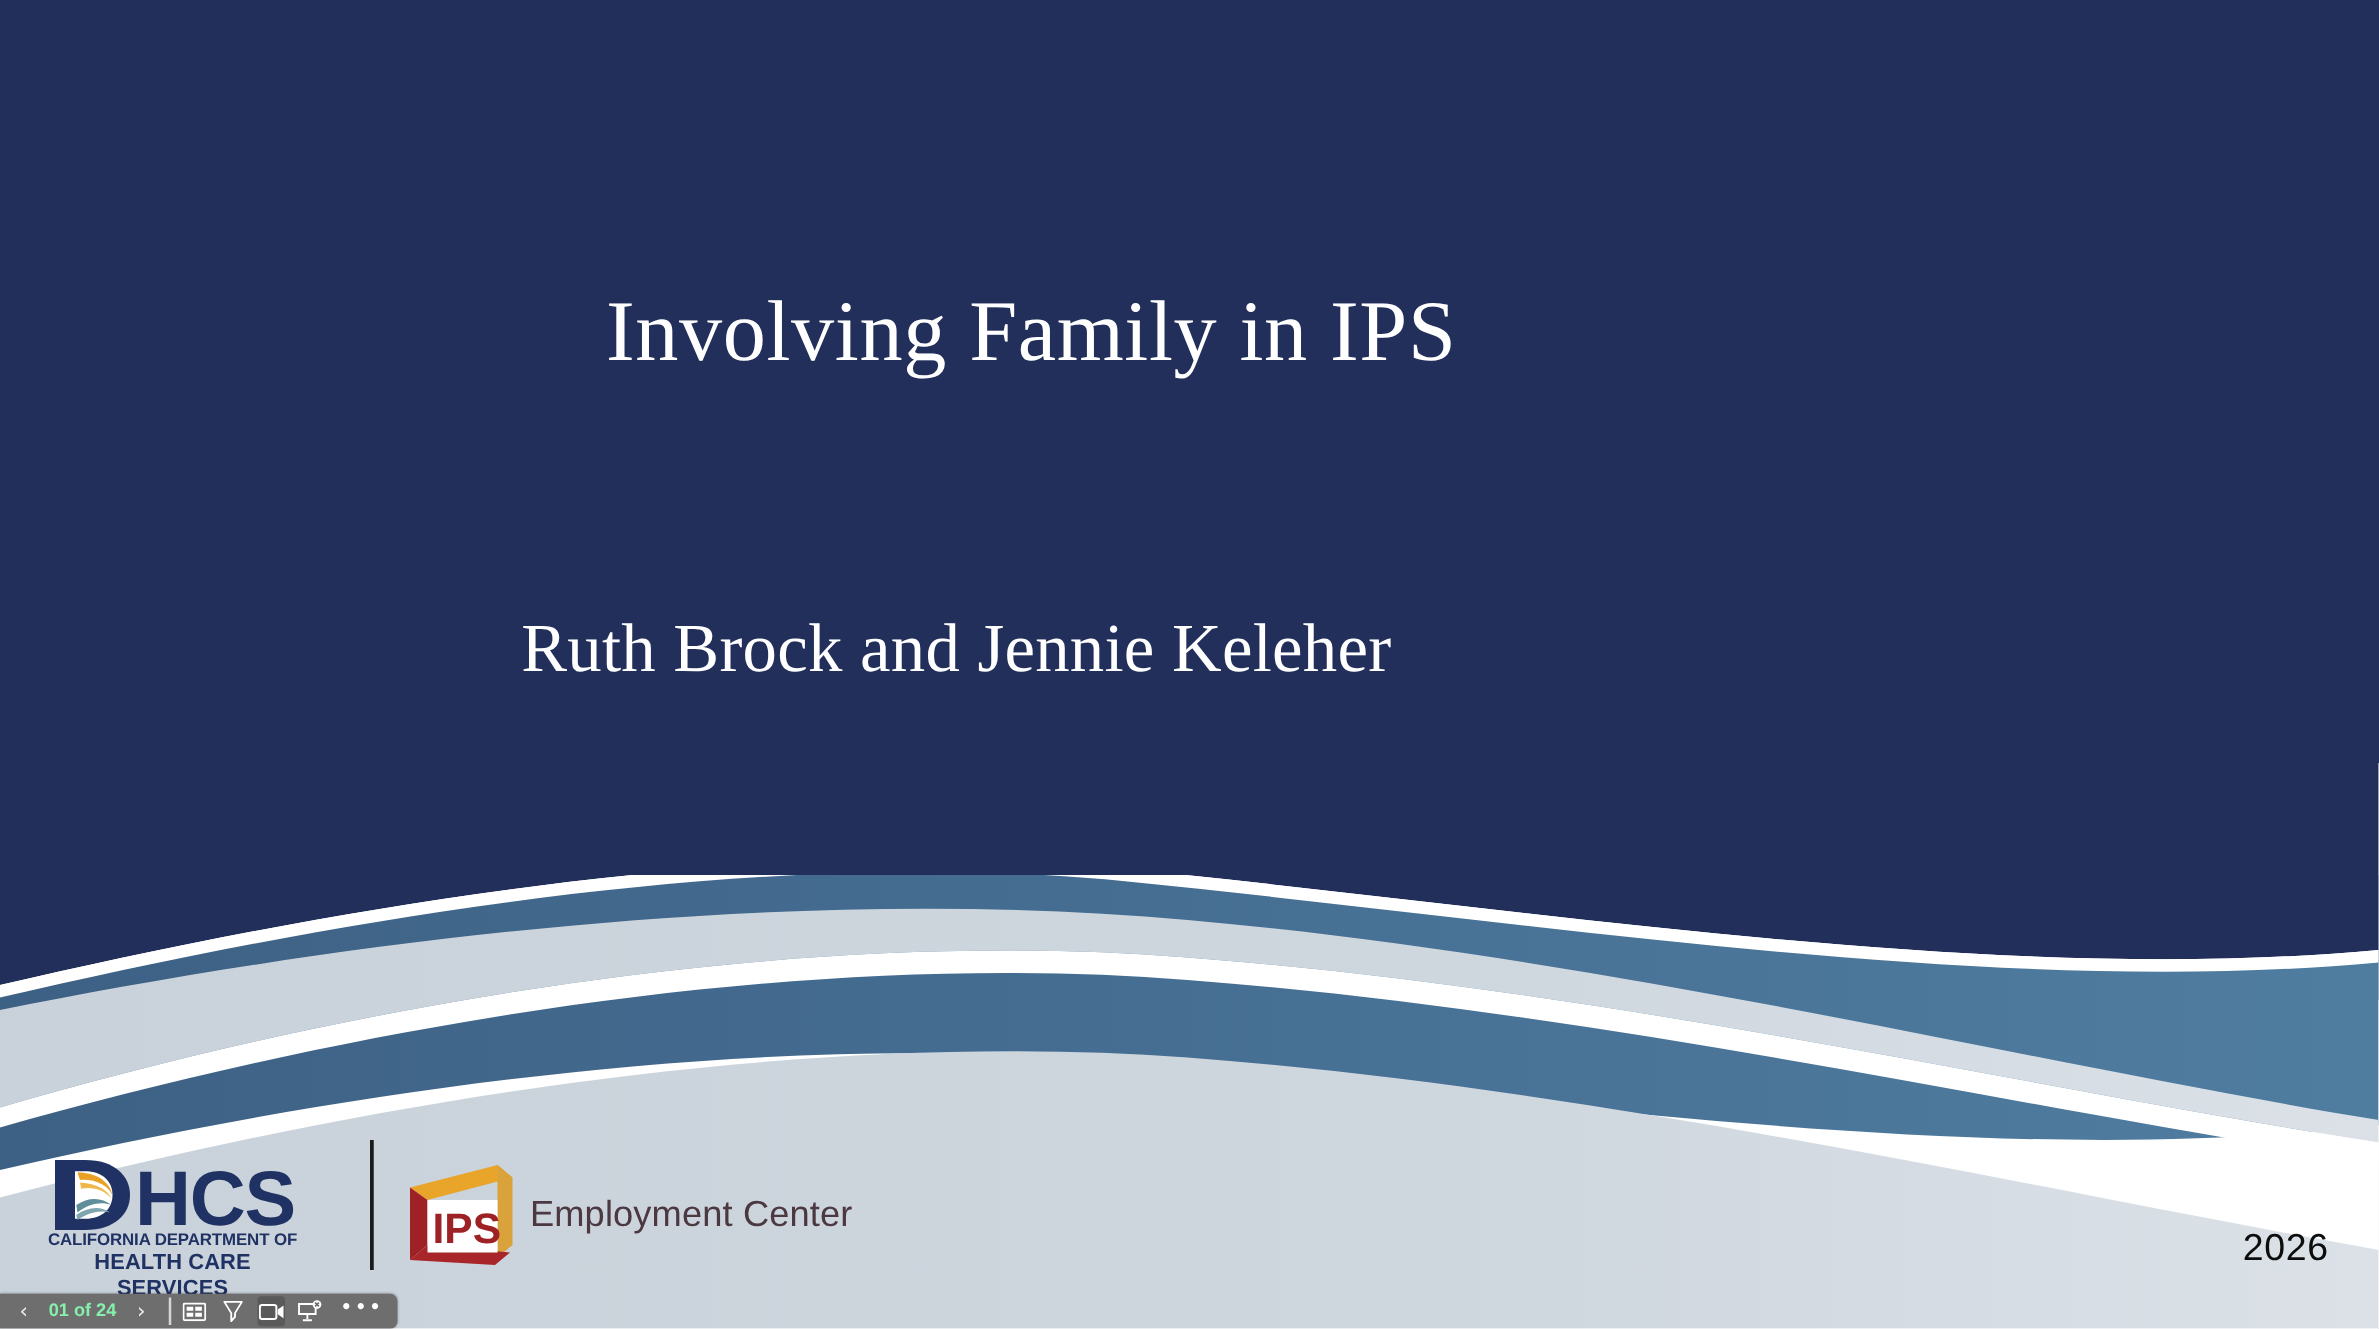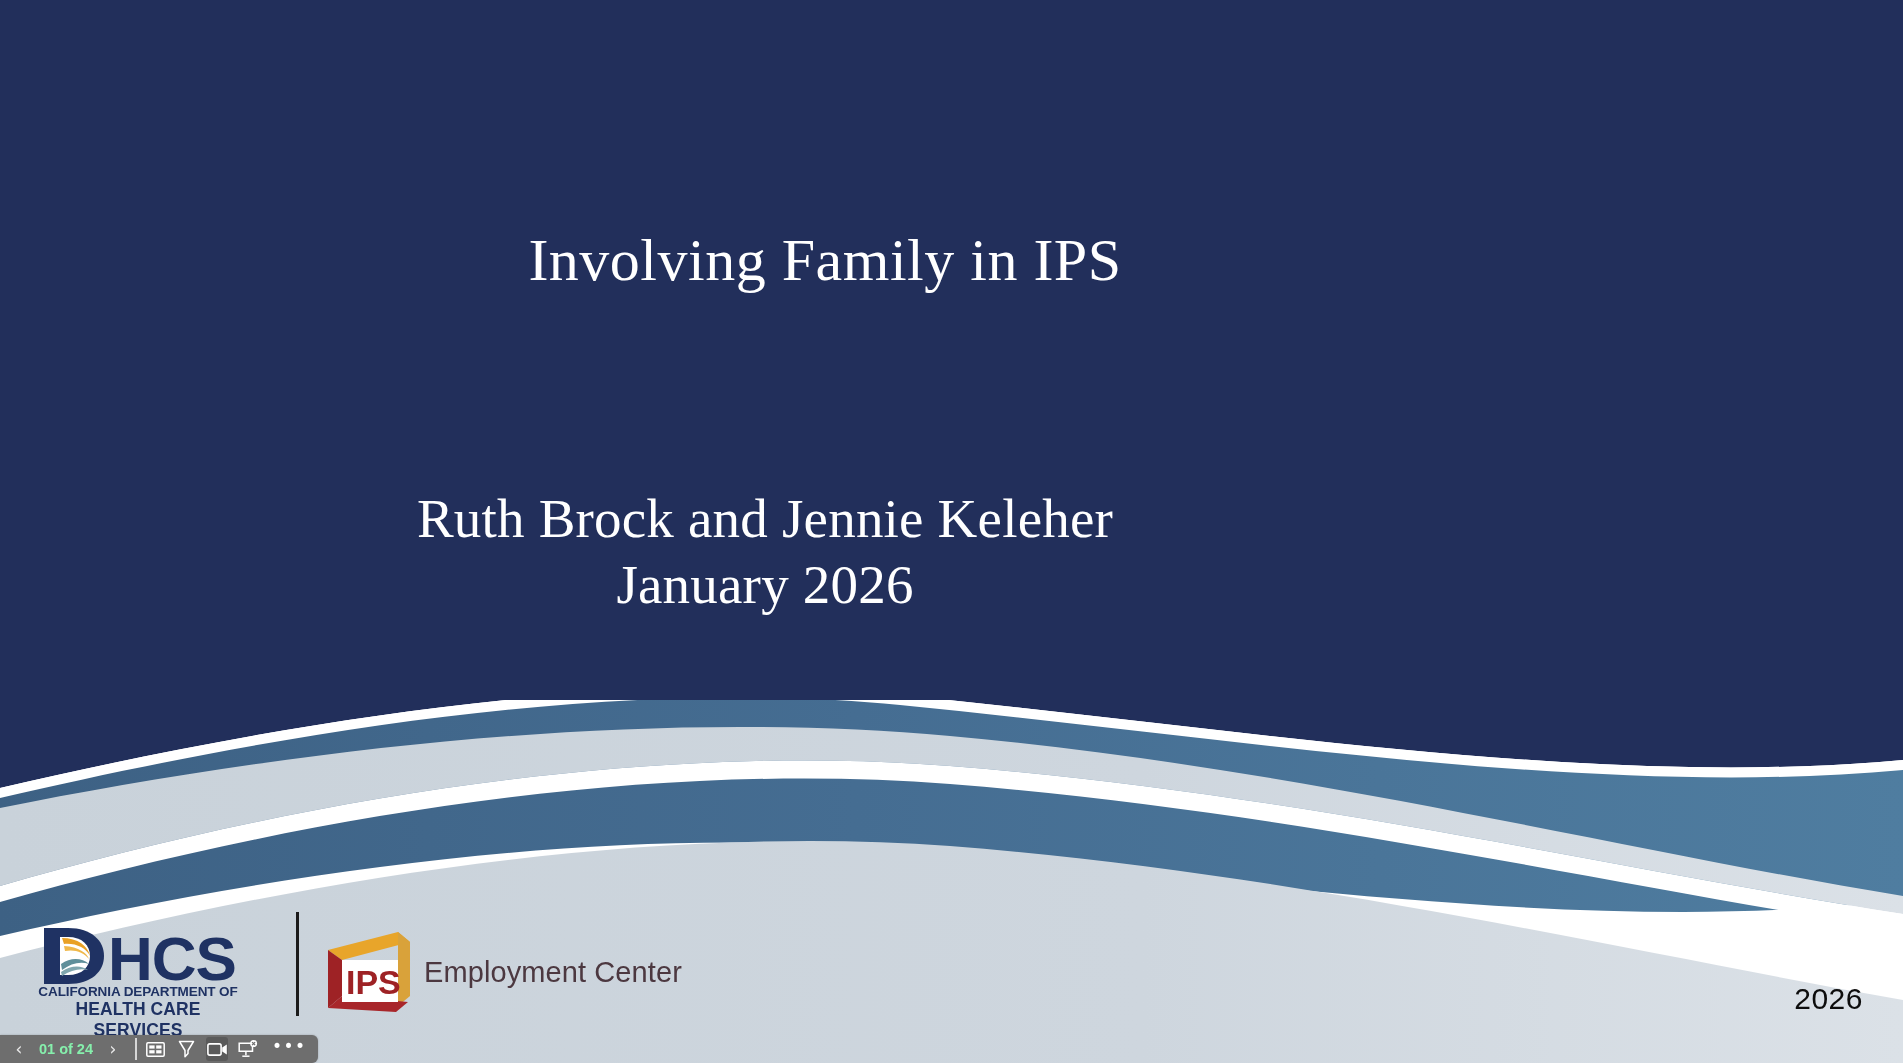--- a/index.html
+++ b/index.html
@@ -43,21 +43,21 @@
     text-align: center;
     z-index: 5;
   }
   .slide-title {
     margin: 0;
     position: absolute;
     top: 228px;
     left: 0;
     width: 1650px;
     font-family: "Liberation Serif", "DejaVu Serif", serif;
-    font-size: 60px;
+    font-size: 69px;
     font-weight: 400;
     line-height: 1.08;
     color: #ffffff;
     letter-spacing: 0.5px;
   }
   .subtitle-block {
     position: absolute;
     top: 486px;
     left: 0;
     width: 1530px;
@@ -215,21 +215,20 @@
 <div id="slide-root">
 
   <div class="navy-bg"></div>
 
   <div class="title-block">
     <h1 class="slide-title">Involving Family in IPS</h1>
   </div>
 
   <div class="subtitle-block">
     <div class="subtitle-line">Ruth Brock and Jennie Keleher</div>
-    <div class="subtitle-line">January 2026</div>
   </div>
 
   <svg class="wave-layer" viewBox="0 0 1903 363" preserveAspectRatio="none" xmlns="http://www.w3.org/2000/svg">
     <defs>
       <linearGradient id="steelGrad" x1="0" y1="0" x2="1" y2="0">
         <stop offset="0%" stop-color="#3d6184"></stop>
         <stop offset="45%" stop-color="#456d92"></stop>
         <stop offset="100%" stop-color="#4f7da0"></stop>
       </linearGradient>
       <linearGradient id="grayGrad" x1="0" y1="0" x2="1" y2="0">

